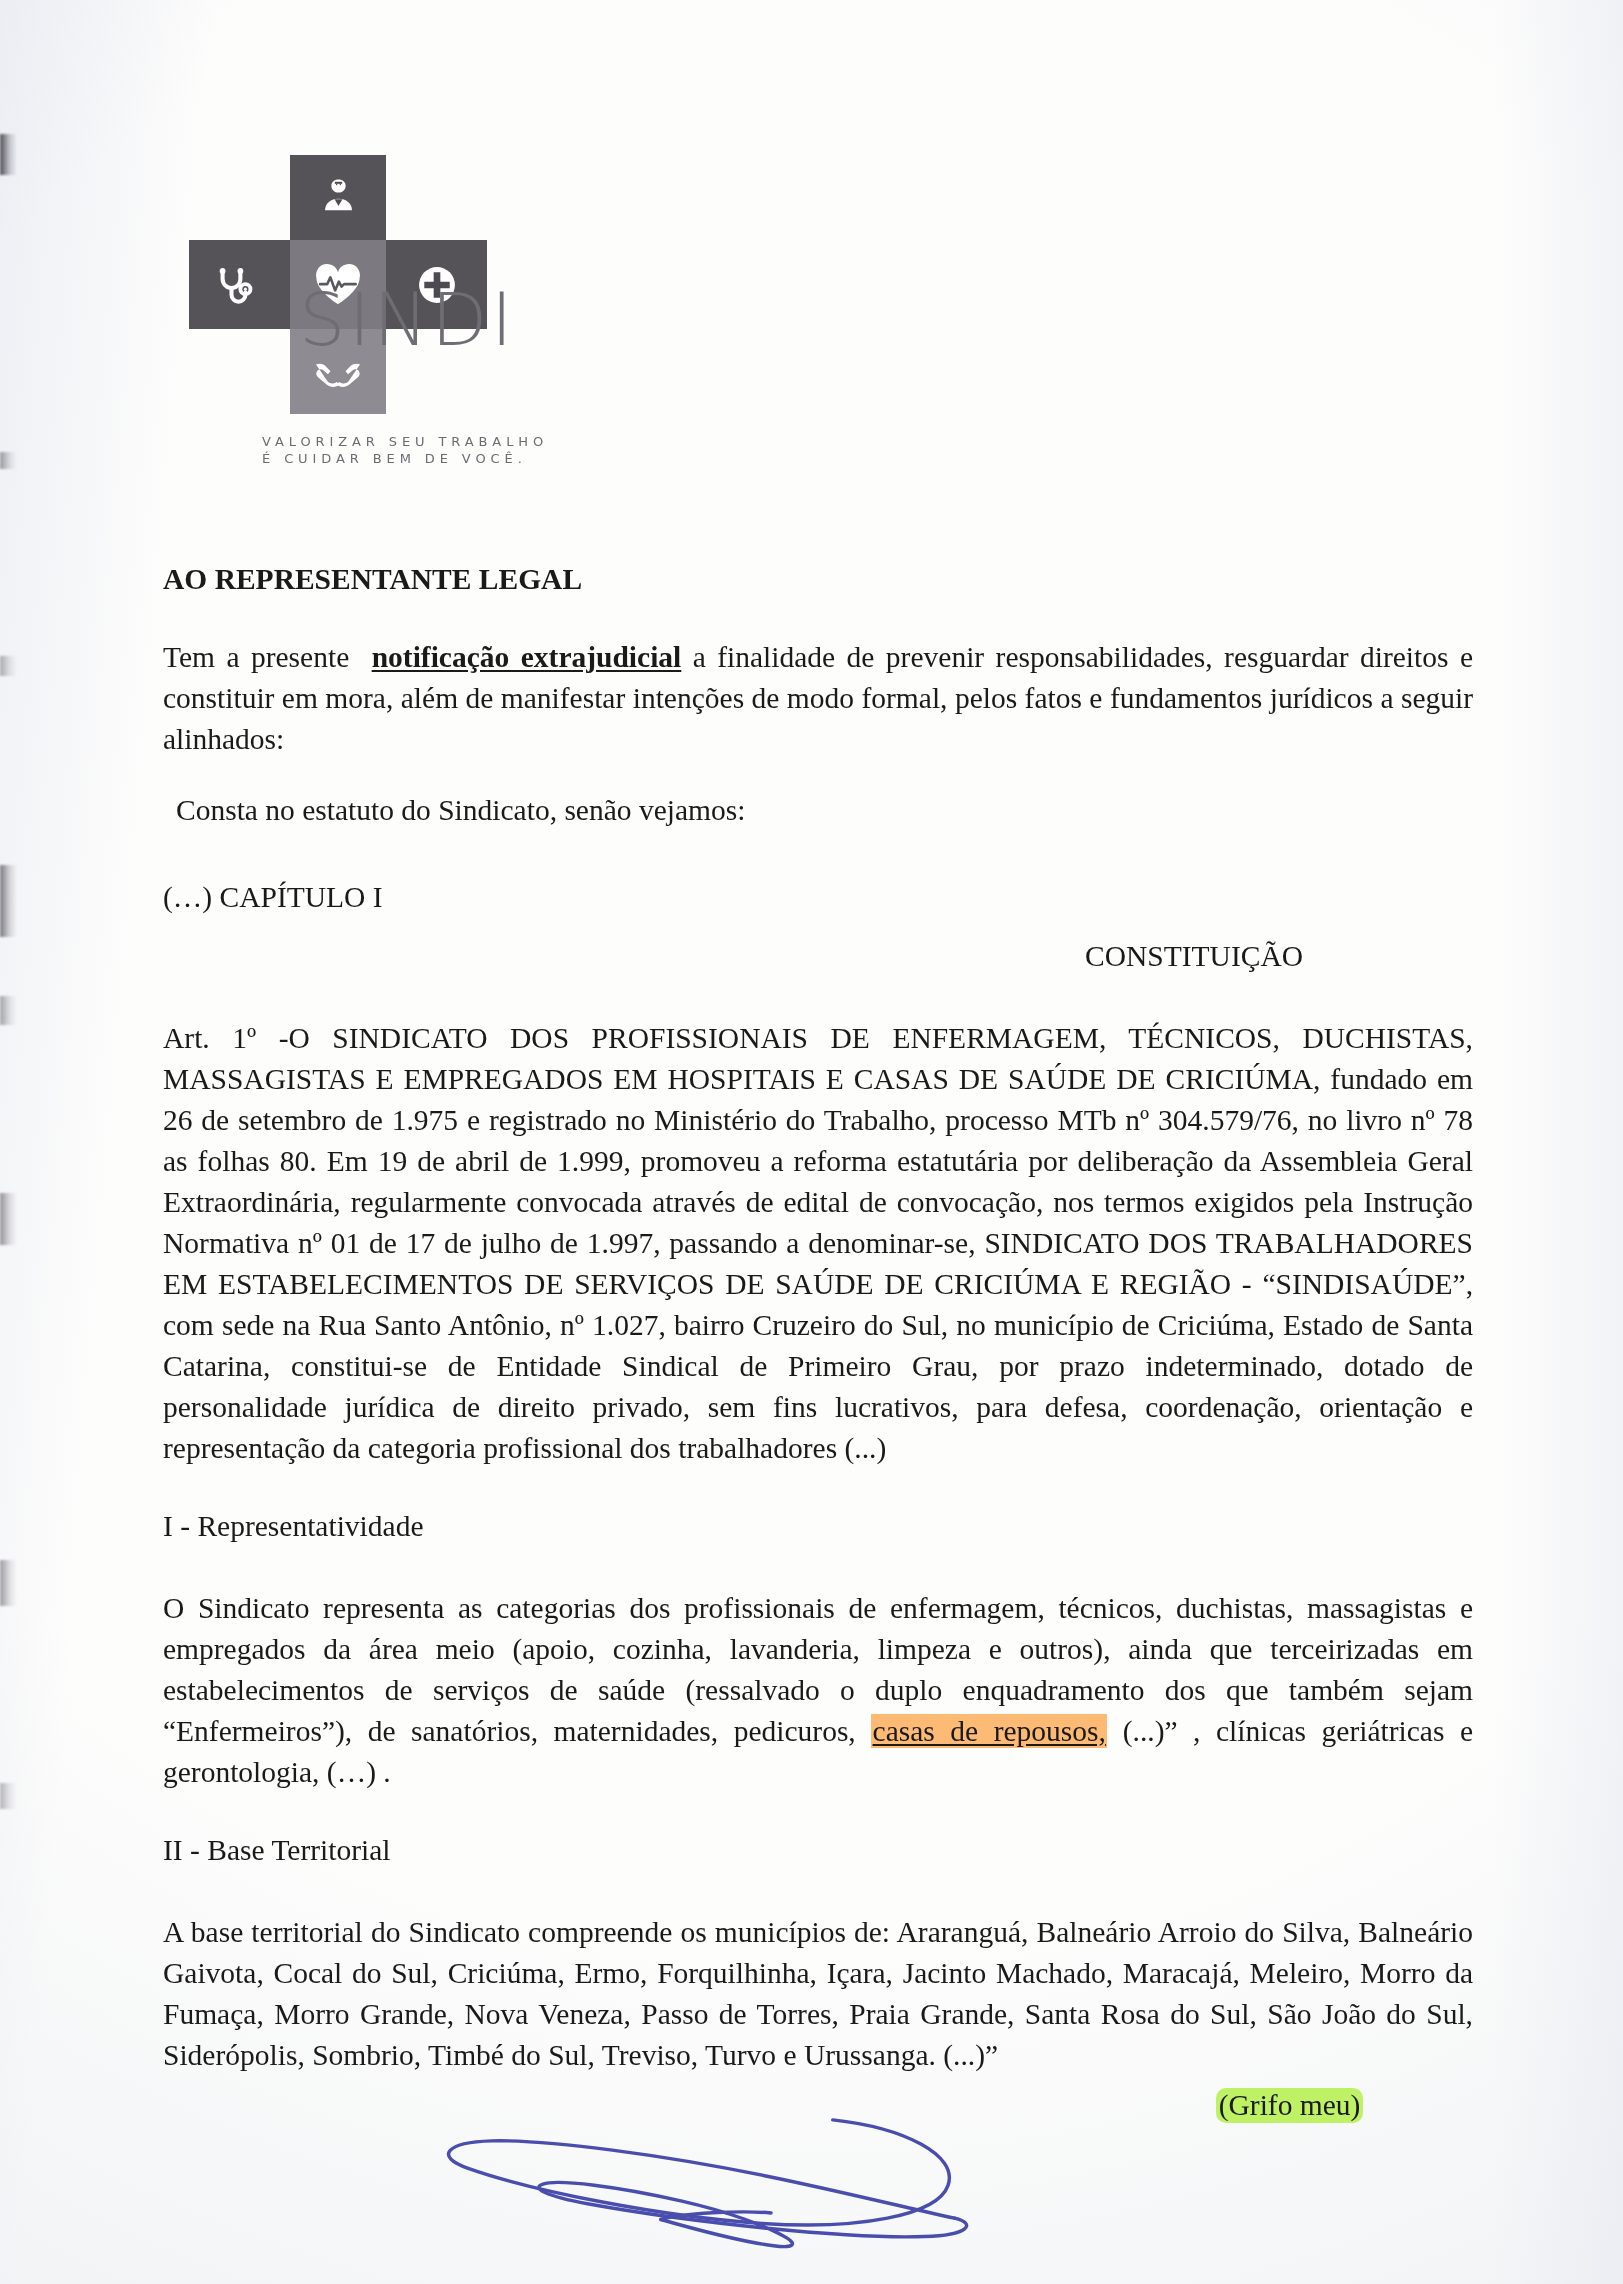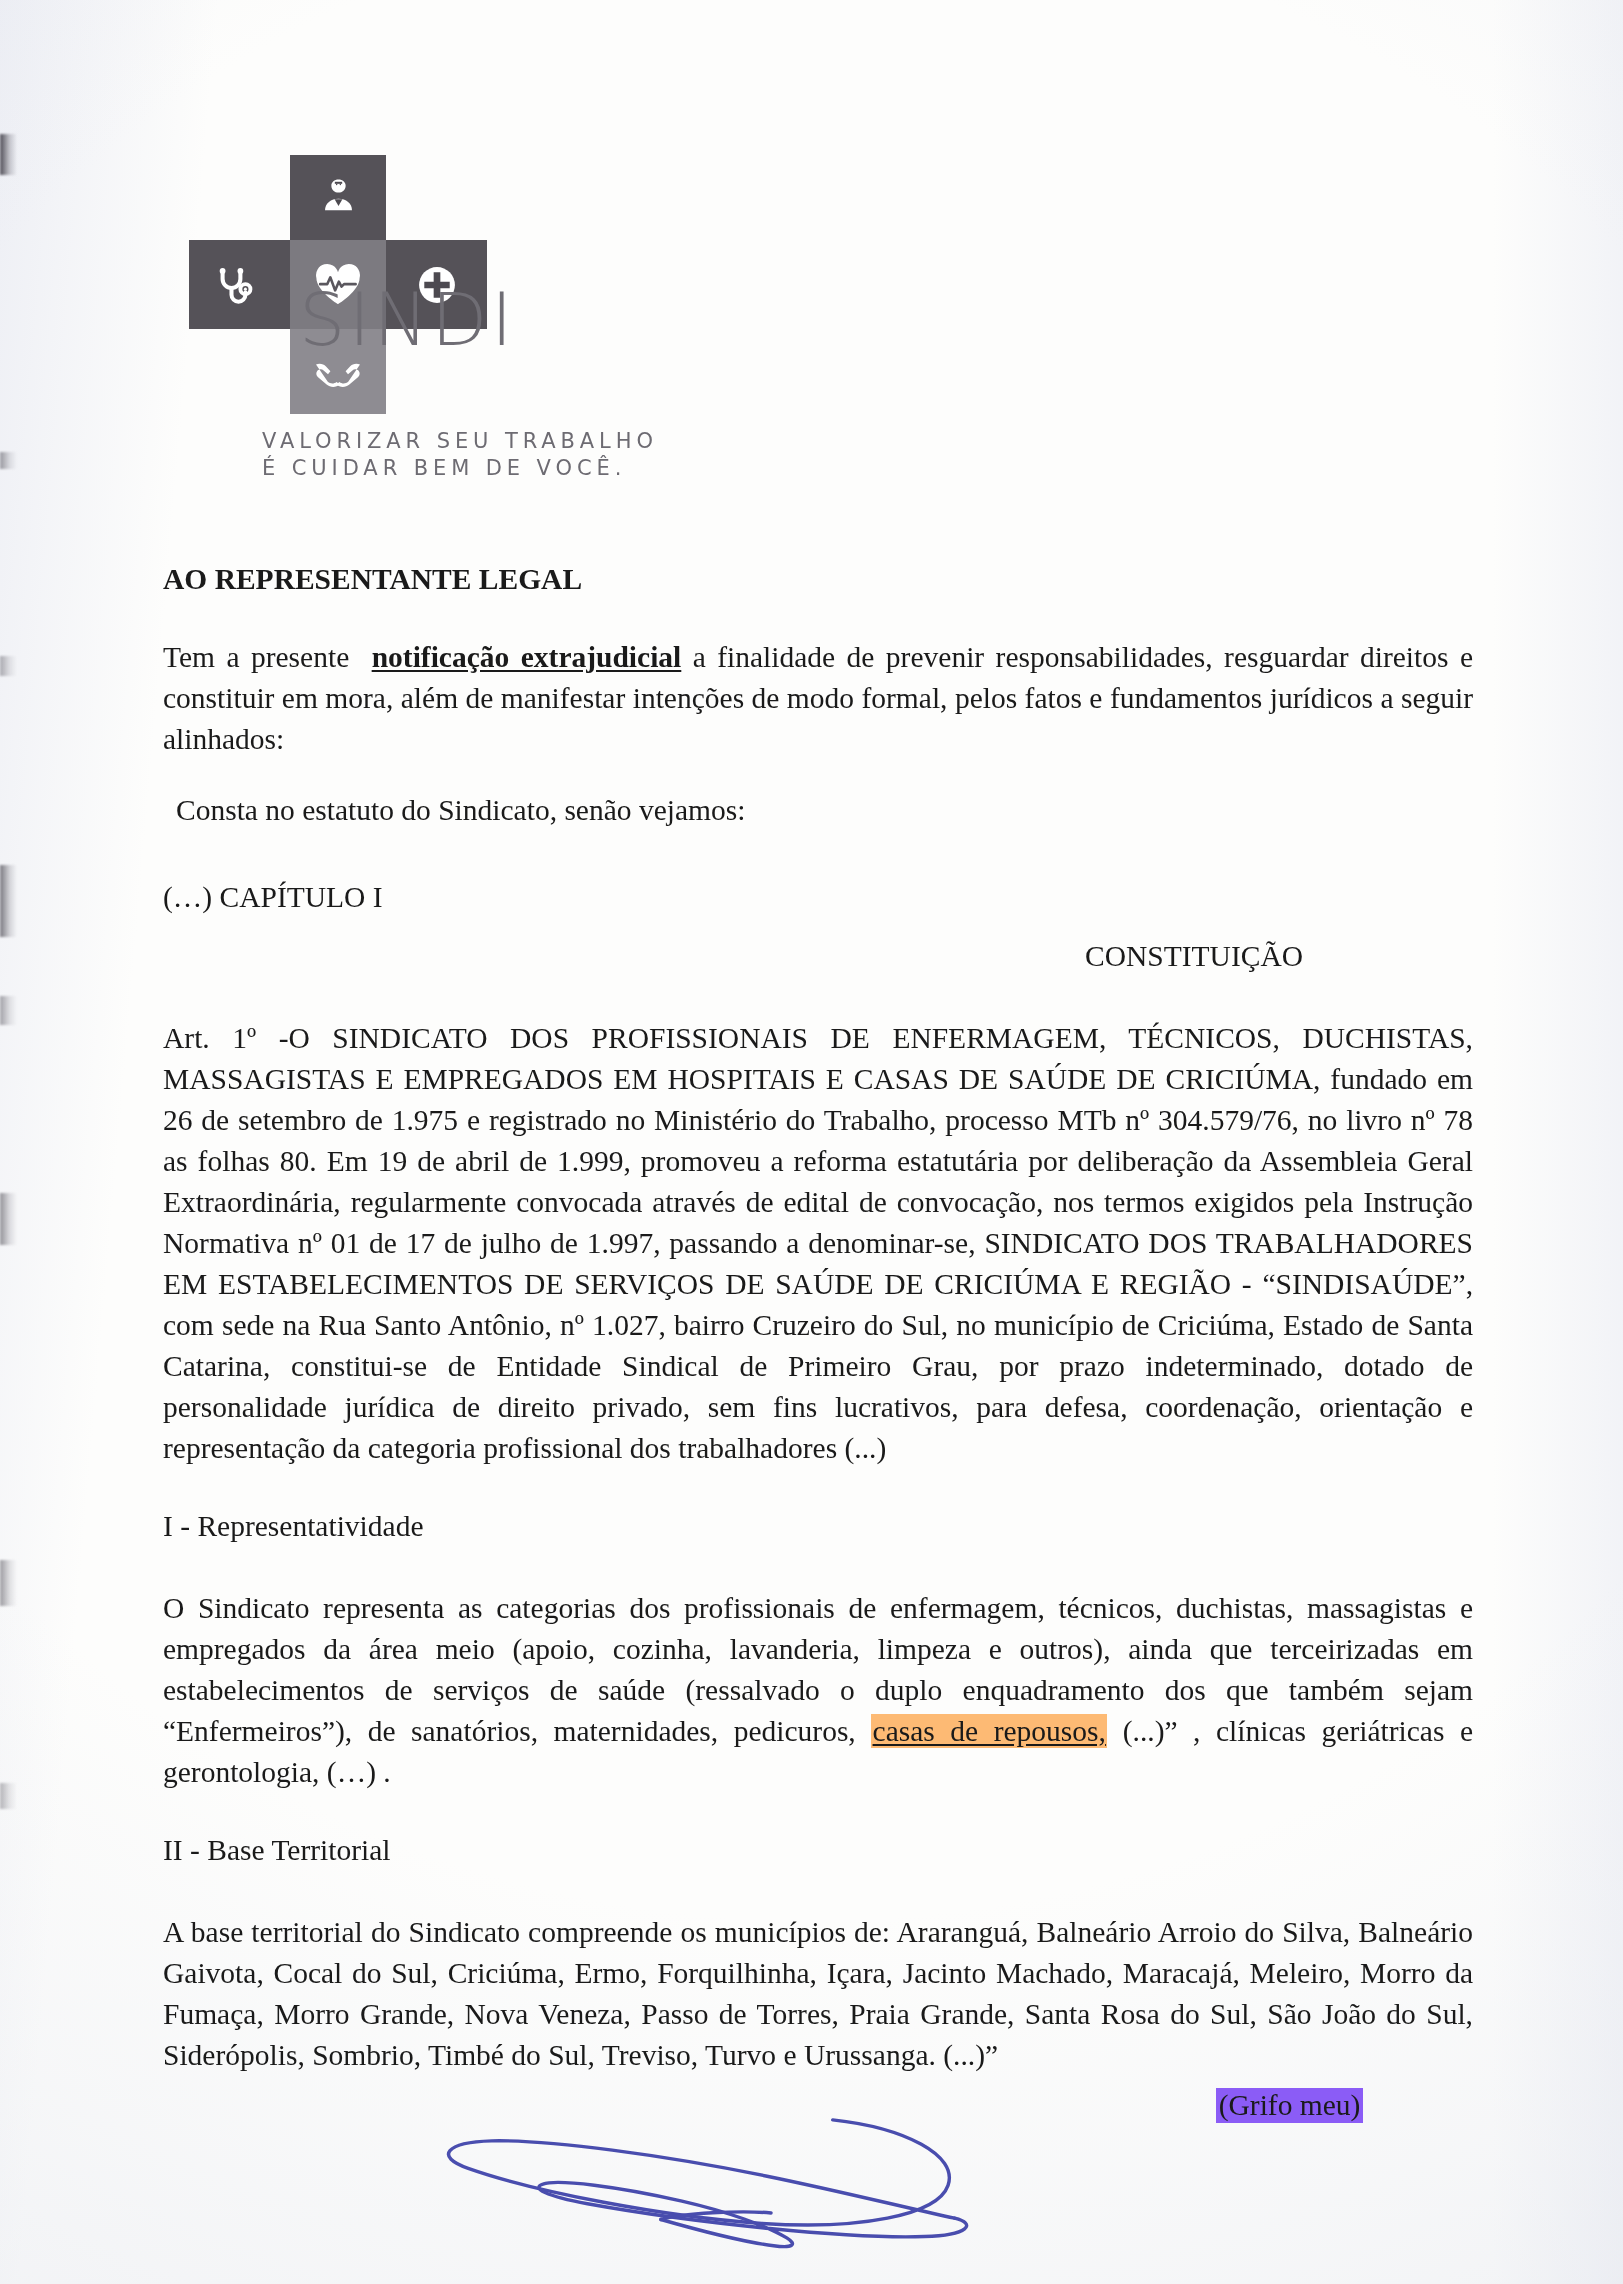--- a/index.html
+++ b/index.html
@@ -77,23 +77,23 @@
     font-family: "DejaVu Sans", sans-serif;
     font-size: 84px;
     font-weight: 700;
     letter-spacing: 1.3px;
     color: #4e4b52;
     line-height: 1;
   }
   .logo-tagline {
     position: absolute;
     left: 73px;
-    top: 273px;
+    top: 279px;
     font-family: "DejaVu Sans", sans-serif;
-    font-size: 21px;
+    font-size: 13px;
     font-weight: 400;
     letter-spacing: 4.9px;
     color: #6d6b72;
     line-height: 1.30;
     white-space: pre-line;
   }
 
   
   #doc-body {
     position: absolute;
@@ -119,22 +119,23 @@
   .sp-70 { height: 46px; }
   .sp-96 { height: 63px; }
   .u-bold { font-weight: 700; text-decoration: underline; text-underline-offset: 3.3px; margin-left: 11px; }
   .hl {
     background: #fdba74;
     text-decoration: underline;
     text-underline-offset: 2.6px;
     padding: 1.3px 1.3px 0.7px 1.3px;
   }
   .hl-plain {
-    background: #8b5cf6;
+    background: #bef264;
     padding: 1.3px 2.6px 1.3px 2.6px;
+    border-radius: 10px;
   }
   .right { text-align: right; }
   .center-right { text-align: right; padding-right: 170px; }
   .indent-sm { padding-left: 13px; }
 
   
   #signature {
     position: absolute;
     left: 400px;
     top: 2108px;

